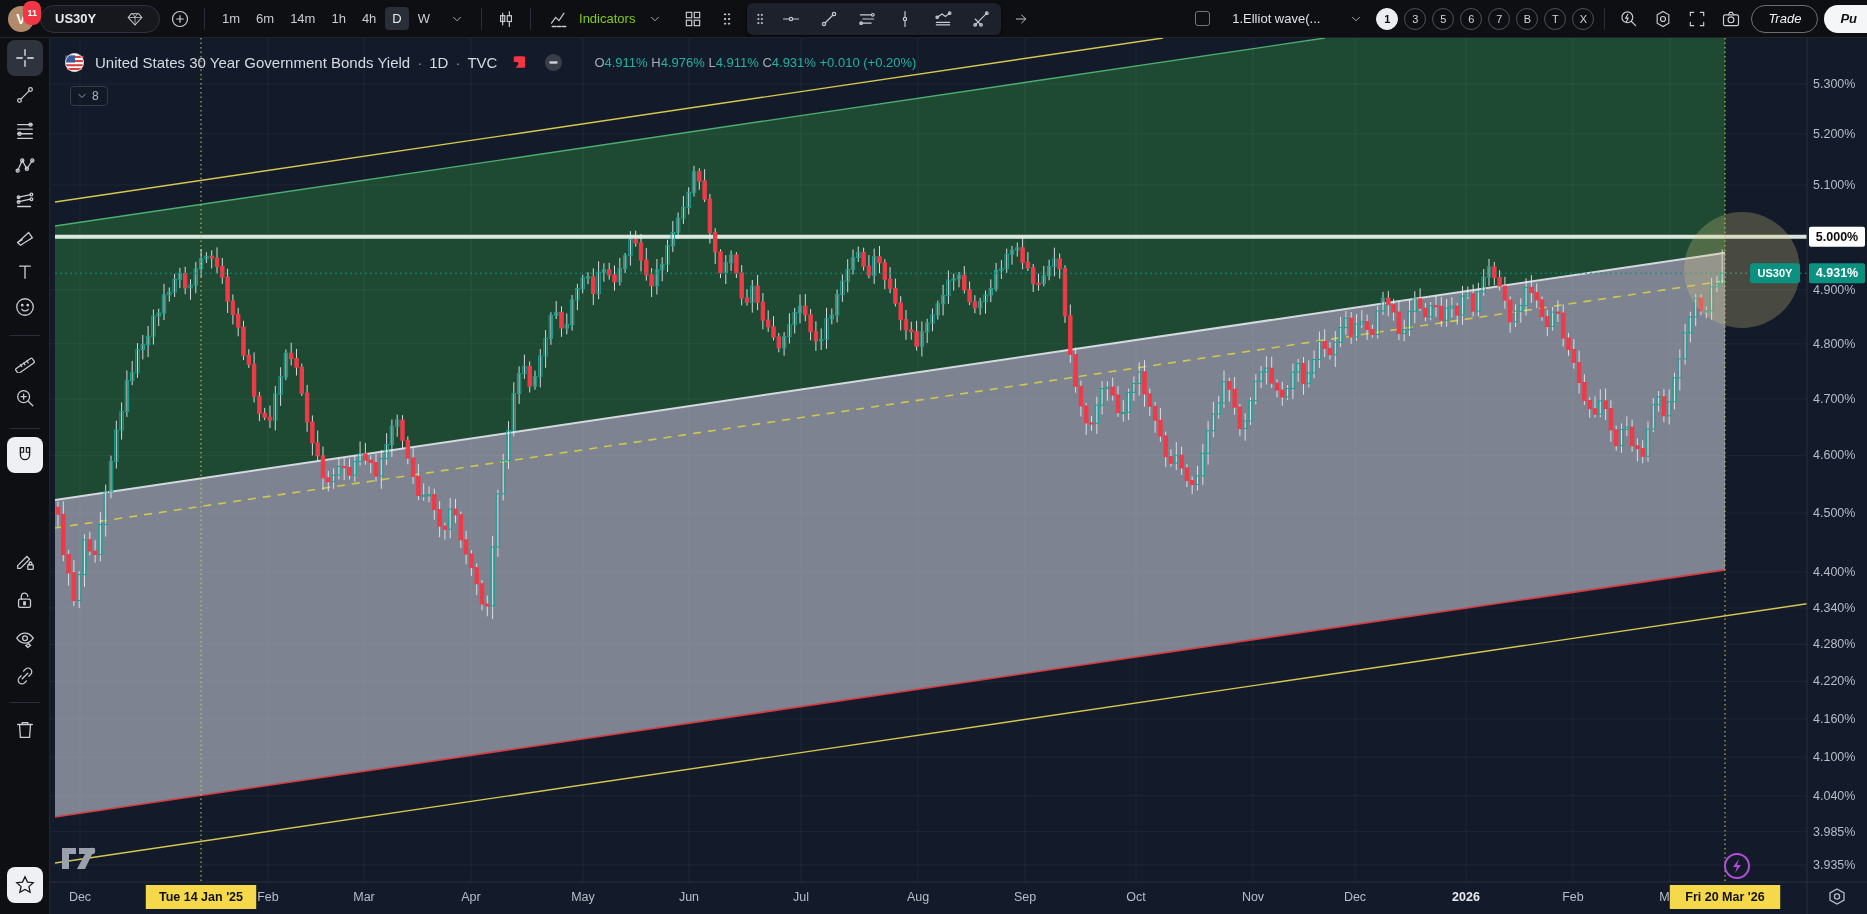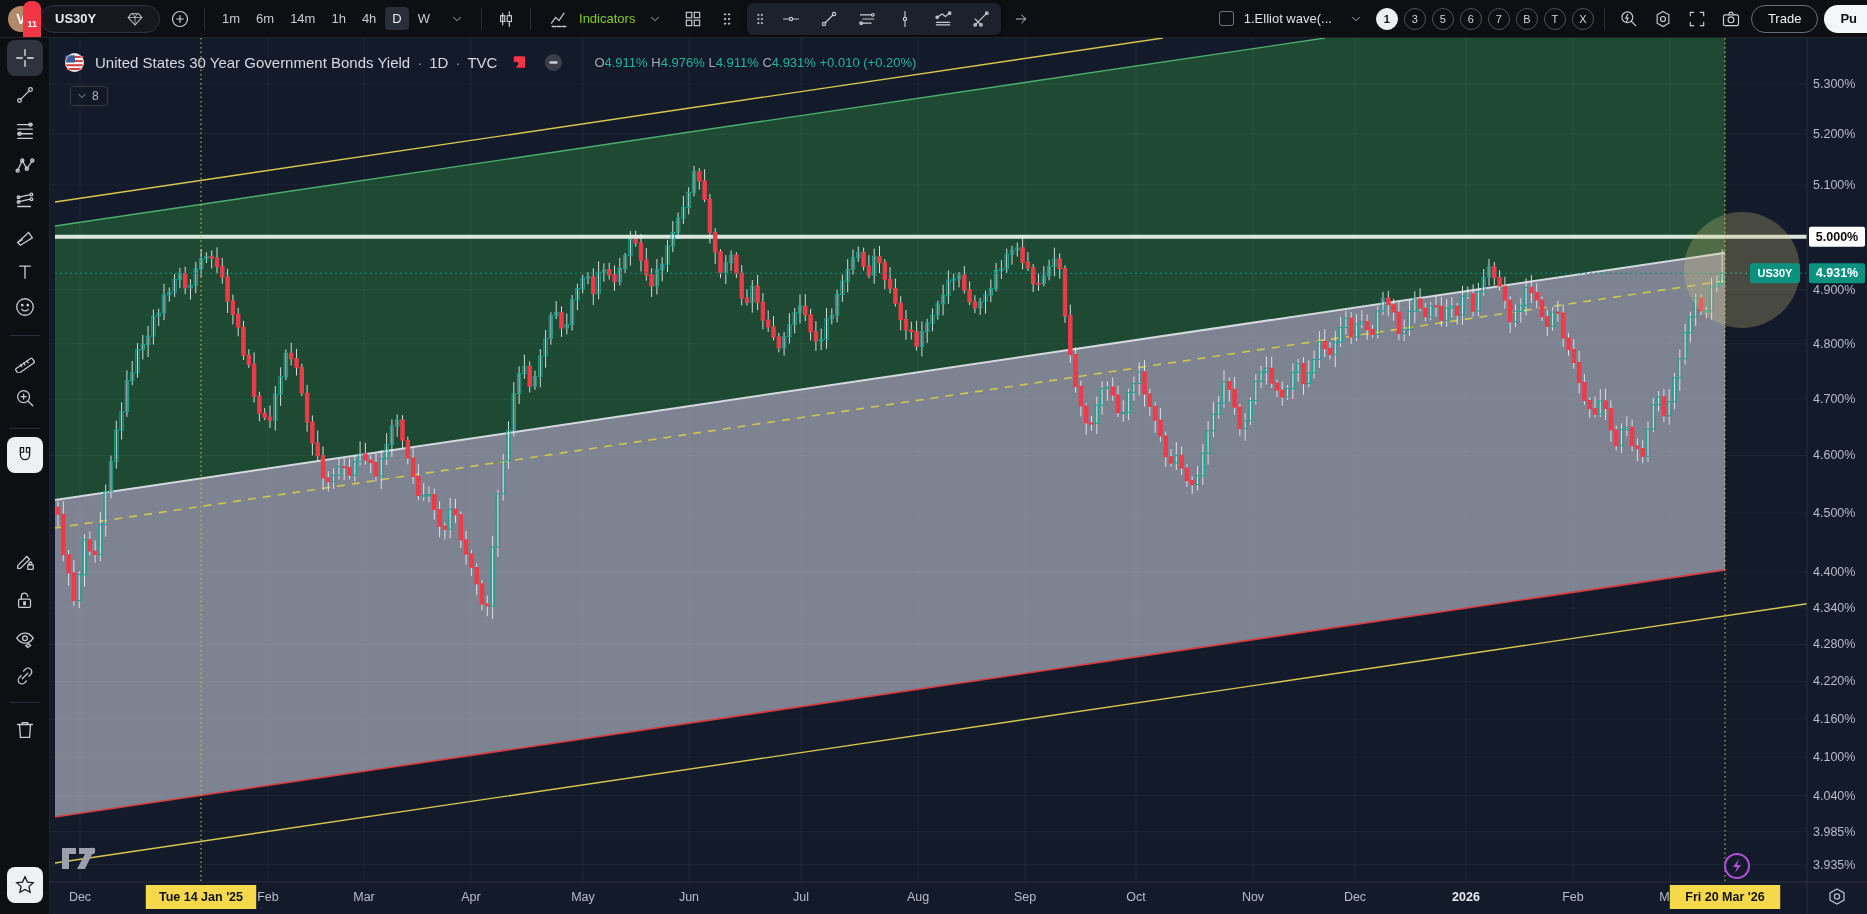--- a/index.html
+++ b/index.html
@@ -7,39 +7,39 @@
   .app{position:relative;width:1867px;height:914px;background:#131b2b;overflow:hidden;
        font-family:"Liberation Sans","DejaVu Sans",sans-serif;color:#d1d4dc;}
   
   .topbar{position:absolute;left:0;top:0;width:1867px;height:38px;background:#0e0f13;
           border-bottom:1px solid #22242c;display:flex;align-items:center;padding:0 8px;
           gap:6px;overflow:hidden;white-space:nowrap;z-index:30;}
   .tb-sep{width:1px;height:22px;background:#2a2e39;margin:0 4px;flex:0 0 auto;}
   .avatar{position:relative;width:26px;height:26px;border-radius:50%;background:#b08a6a;color:#fff;
           display:flex;align-items:center;justify-content:center;font-weight:bold;font-size:14px;flex:0 0 auto;}
   .avatar .nbadge{position:absolute;top:-5px;right:-7px;background:#f23645;color:#fff;font-size:9px;
-          font-weight:bold;border-radius:8px;padding:18px 4px;line-height:10px;}
+          font-weight:bold;border-radius:8px;padding:7px 4px;line-height:10px;}
   .sympill{display:flex;align-items:center;gap:8px;background:#17181d;border:1px solid #2f3240;
            border-radius:16px;height:28px;padding:0 10px 0 14px;min-width:120px;flex:0 0 auto;}
   .sympill .sym{font-weight:bold;font-size:13px;color:#e8eaf0;}
   .icbtn{display:flex;align-items:center;justify-content:center;width:28px;height:28px;color:#c9ccd4;flex:0 0 auto;}
   .icbtn svg,.sympill svg{display:block;}
   .tf{font-size:13px;color:#c9ccd4;padding:4px 7px;border-radius:4px;flex:0 0 auto;}
   .tf.active{background:#2a2e39;color:#e8eaf0;}
   .indic{display:flex;align-items:center;gap:6px;font-size:13px;color:#84cc16;padding:0 4px;flex:0 0 auto;}
   .floatbar{display:flex;align-items:center;background:#1d212b;border-radius:6px;height:32px;
             padding:0 6px;gap:10px;box-shadow:0 1px 4px rgba(0,0,0,.5);flex:0 0 auto;}
   .spacer{flex:1 1 auto;}
   .checkbox{width:15px;height:15px;border:1.5px solid #71757f;border-radius:3px;flex:0 0 auto;}
-  .wavelabel{font-size:13px;color:#dfe2e8;margin:0 4px;flex:0 0 auto;}
+  .wavelabel{font-size:13px;color:#dfe2e8;margin:0 16px;flex:0 0 auto;}
   .circbtn{width:22px;height:22px;border-radius:50%;border:1.5px solid #4c505c;color:#d1d4dc;
            font-size:11px;display:flex;align-items:center;justify-content:center;flex:0 0 auto;}
   .circbtn.active{background:#eceef2;border-color:#eceef2;color:#0e0f13;font-weight:bold;}
   .pill{border-radius:16px;height:28px;display:flex;align-items:center;justify-content:center;
-        font-size:13px;padding:0 16px;flex:0 0 auto;}
+        font-size:13px;padding:0 16px;flex:0 0 auto;font-style:italic;}
   .pill.trade{border:1.5px solid #6a6e79;color:#f0f1f4;background:transparent;}
   .pill.publish{background:#f5f6f8;color:#0e0f13;font-weight:bold;margin-right:-44px;padding-right:46px;}
   
   .lbar{position:absolute;left:0;top:38px;width:50px;height:876px;background:#0e0f13;
         border-right:1px solid #22242c;z-index:20;}
   .tool{position:absolute;left:7px;width:36px;height:36px;border-radius:8px;display:flex;
         align-items:center;justify-content:center;color:#c9ccd4;}
   .tool.active-dark{background:#2f333d;color:#e8eaf0;}
   .tool.active-light{background:#eef0f3;color:#16181d;}
   .ldiv{position:absolute;left:10px;width:30px;height:1px;background:#2a2e39;}

